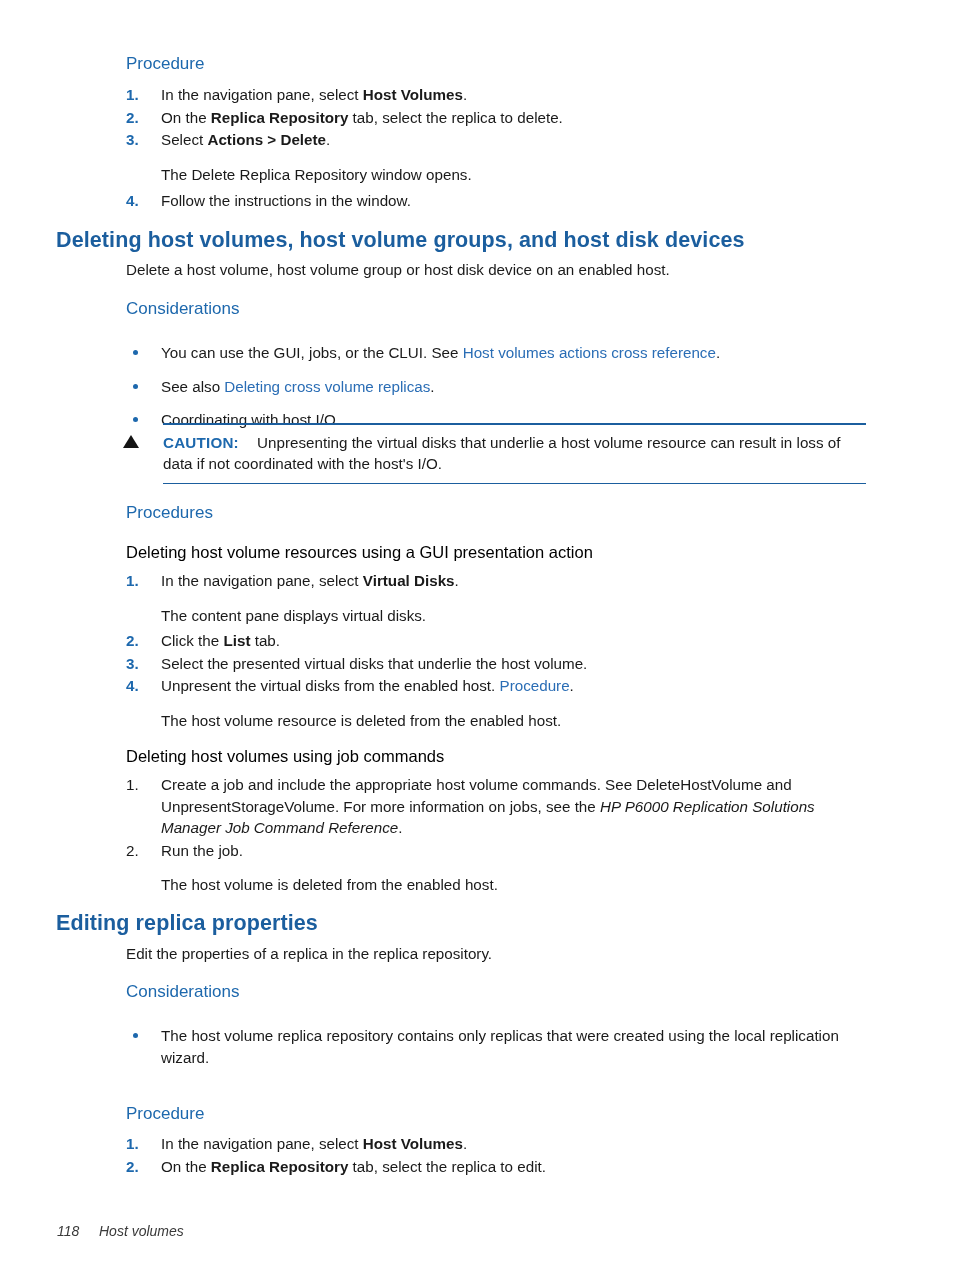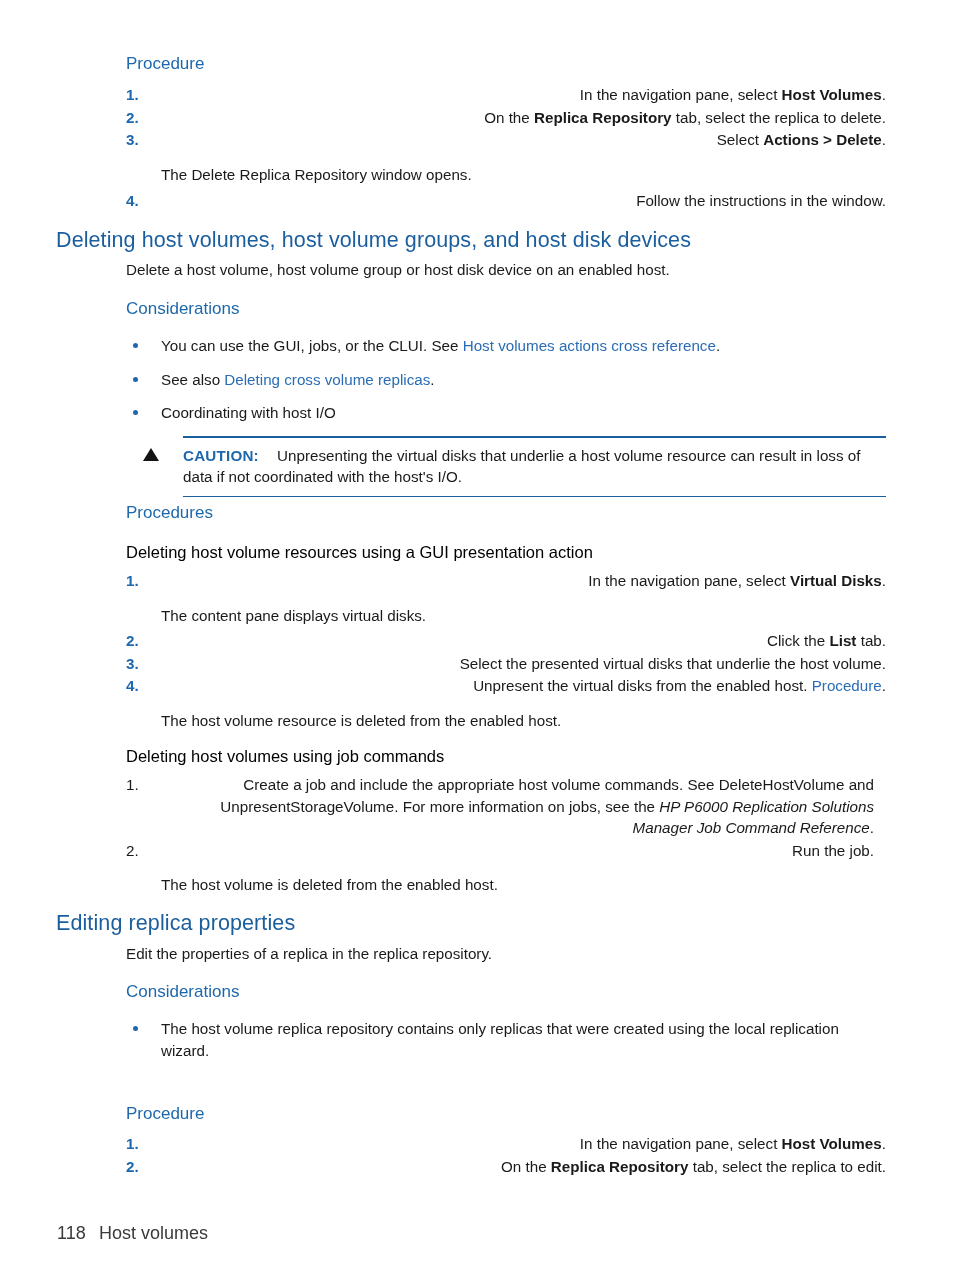--- a/index.html
+++ b/index.html
@@ -20,21 +20,21 @@
     position: relative;
     width: 954px;
     height: 1271px;
     overflow: hidden;
   }
 
   
   .h1 {
     color: #1b5e9e;
     font-size: 21.5px;
-    font-weight: 400;
+    font-weight: 700;
     letter-spacing: 0.1px;
     line-height: 1.25;
     margin: 0;
   }
   .h2 {
     color: #1d68ad;
     font-size: 17px;
     font-weight: 400;
     line-height: 1.25;
     margin: 0;
@@ -77,36 +77,36 @@
     top: 0;
     width: 26px;
     text-align: left;
     font-weight: 700;
     color: #1d68ad;
   }
   .numlist.plain > li > .num {
     font-weight: 400;
     color: #1a1a1a;
   }
-  .numlist > li > .txt { display: block; text-align: right; }
+  .numlist > li > .txt { display: block; }
   .numlist .sub {
     display: block;
     margin-top: 13px;
   }
 
   
   .bullist {
     list-style: none;
     margin: 0;
     padding: 0;
   }
   .bullist > li {
     position: relative;
     padding-left: 35px;
-    margin: 4px 0 12px 0;
+    margin: 11px 0 12px 0;
   }
   .bullist > li::before {
     content: "";
     position: absolute;
     left: 7px;
     top: 8px;
     width: 5px;
     height: 5px;
     border-radius: 50%;
     background: #1d68ad;
@@ -135,22 +135,23 @@
     border-bottom: 13px solid #141414;
   }
   .caution .label {
     font-weight: 700;
     color: #1d68ad;
     letter-spacing: 0.2px;
   }
 
   
   .footer {
-    font-size: 18px;
+    font-size: 14px;
     color: #3a3a3a;
+    font-style: italic;
   }
   .footer .pageno {
     display: inline-block;
     width: 42px;
   }
 </style>
 </head>
 <body>
 
 <div class="page">
@@ -190,21 +191,21 @@
       <span>You can use the GUI, jobs, or the CLUI. See </span><span class="link">Host volumes actions cross reference</span><span>.</span>
     </li>
     <li>
       <span>See also </span><span class="link">Deleting cross volume replicas</span><span>.</span>
     </li>
     <li>
       <span>Coordinating with host I/O</span>
     </li>
   </ul>
 
-  <div class="abs caution body-text" style="left:163px; top:436px; width:703px;margin-left:20px;">
+  <div class="abs caution body-text" style="left:163px; top:423px; width:703px;">
     <div class="rule"></div>
     <div class="inner">
       <span class="tri"></span>
       <span class="label">CAUTION:</span>
       <span style="display:inline-block;width:14px;"></span><span>Unpresenting the virtual disks that underlie a host volume resource can result in loss of data if not coordinated with the host's I/O.</span>
     </div>
     <div class="rule"></div>
   </div>
 
   <div class="abs h2" style="left:126px; top:502px; width:500px;">Procedures</div>

